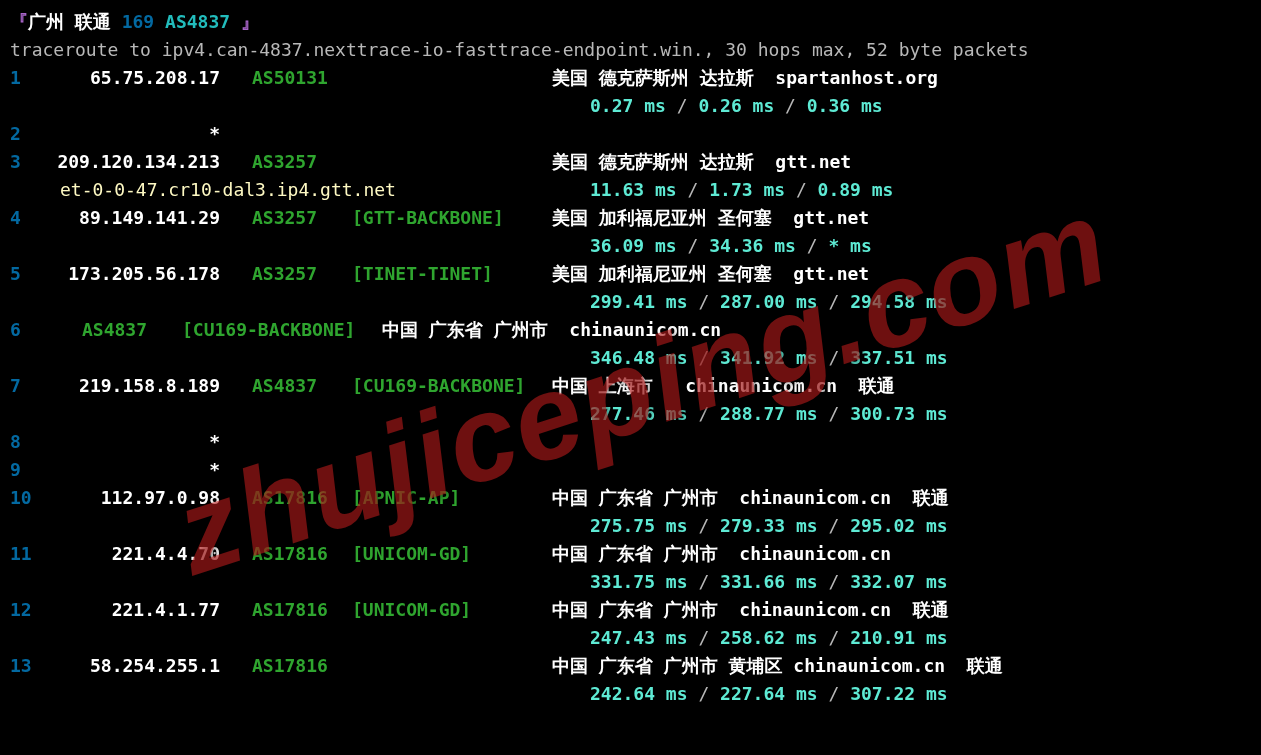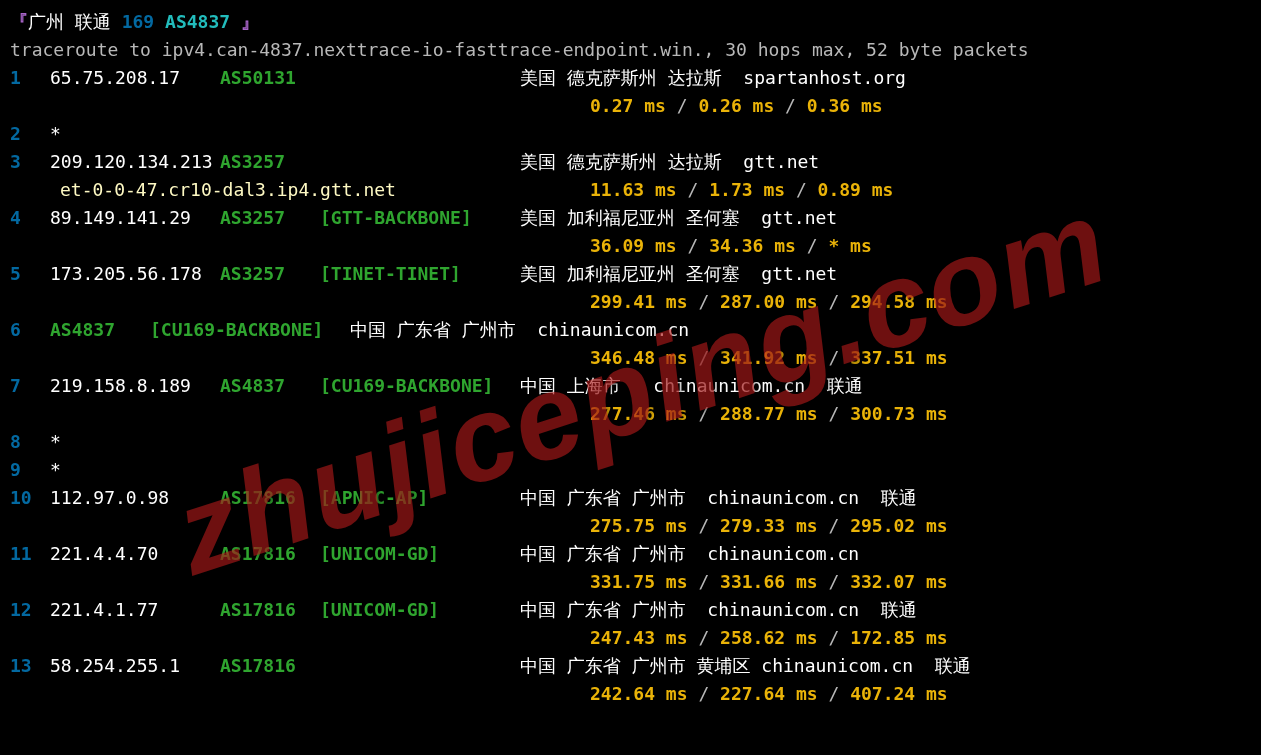--- a/index.html
+++ b/index.html
@@ -12,33 +12,33 @@
   }
   body {
     font-family: "Menlo", "Consolas", "DejaVu Sans Mono", monospace;
     font-size: 18px;
     line-height: 28px;
     color: #cccccc;
     padding: 8px 10px;
     position: relative;
   }
   .row { white-space: pre; }
-  .c-whitebold { color: #ffffff; font-weight: normal; }
+  .c-whitebold { color: #ffffff; font-weight: bold; }
   .c-purplebold { color: #a864c8; font-weight: bold; }
   .c-yellowbold { color: #0369a1; font-weight: bold; }
   .c-cyanbold   { color: #22bcbc; font-weight: bold; }
   .c-grey   { color: #b8b8b8; }
   .c-green  { color: #2fa52f; font-weight: bold; }
   .c-greendim { color: #fef9c3; }
-  .c-bluebold { color: #eab308; font-weight: bold; }
+  .c-bluebold { color: #5eead4; font-weight: bold; }
   
   .trace-line { display: flex; }
   .col-num   { display:inline-block; width: 40px; }
-  .col-ip    { display:inline-block; width: 170px; }
-  .col-asn   { display:inline-block; width: 100px; }
+  .col-ip    { display:inline-block; width: 170px; text-align: right; }
+  .col-asn   { display:inline-block; width: 100px; margin-left: 32px; }
   .col-net   { display:inline-block; width: 200px; }
   .col-loc   { display:inline-block; }
   .latency-line { padding-left: 580px; }
   
   .watermark {
     position: absolute;
     top: 50%; left: 50%;
     transform: translate(-50%, -50%) rotate(-18deg);
     font-family: sans-serif;
     font-size: 120px;
@@ -75,20 +75,20 @@
       <div class="row latency-line"><span class="c-bluebold">346.48 ms</span><span class="c-grey"> / </span><span class="c-bluebold">341.92 ms</span><span class="c-grey"> / </span><span class="c-bluebold">337.51 ms</span></div>
       <div class="row trace-line"><span class="col-num c-yellowbold">7</span><span class="col-ip c-whitebold">219.158.8.189</span><span class="col-asn c-green">AS4837</span><span class="col-net c-green">[CU169-BACKBONE]</span><span class="col-loc c-whitebold">中国 上海市   chinaunicom.cn  联通</span></div>
       <div class="row latency-line"><span class="c-bluebold">277.46 ms</span><span class="c-grey"> / </span><span class="c-bluebold">288.77 ms</span><span class="c-grey"> / </span><span class="c-bluebold">300.73 ms</span></div>
       <div class="row trace-line"><span class="col-num c-yellowbold">8</span><span class="col-ip c-whitebold">*</span><span class="col-asn"></span><span class="col-net c-green"></span><span class="col-loc c-whitebold"></span></div>
       <div class="row trace-line"><span class="col-num c-yellowbold">9</span><span class="col-ip c-whitebold">*</span><span class="col-asn"></span><span class="col-net c-green"></span><span class="col-loc c-whitebold"></span></div>
       <div class="row trace-line"><span class="col-num c-yellowbold">10</span><span class="col-ip c-whitebold">112.97.0.98</span><span class="col-asn c-green">AS17816</span><span class="col-net c-green">[APNIC-AP]</span><span class="col-loc c-whitebold">中国 广东省 广州市  chinaunicom.cn  联通</span></div>
       <div class="row latency-line"><span class="c-bluebold">275.75 ms</span><span class="c-grey"> / </span><span class="c-bluebold">279.33 ms</span><span class="c-grey"> / </span><span class="c-bluebold">295.02 ms</span></div>
       <div class="row trace-line"><span class="col-num c-yellowbold">11</span><span class="col-ip c-whitebold">221.4.4.70</span><span class="col-asn c-green">AS17816</span><span class="col-net c-green">[UNICOM-GD]</span><span class="col-loc c-whitebold">中国 广东省 广州市  chinaunicom.cn</span></div>
       <div class="row latency-line"><span class="c-bluebold">331.75 ms</span><span class="c-grey"> / </span><span class="c-bluebold">331.66 ms</span><span class="c-grey"> / </span><span class="c-bluebold">332.07 ms</span></div>
       <div class="row trace-line"><span class="col-num c-yellowbold">12</span><span class="col-ip c-whitebold">221.4.1.77</span><span class="col-asn c-green">AS17816</span><span class="col-net c-green">[UNICOM-GD]</span><span class="col-loc c-whitebold">中国 广东省 广州市  chinaunicom.cn  联通</span></div>
-      <div class="row latency-line"><span class="c-bluebold">247.43 ms</span><span class="c-grey"> / </span><span class="c-bluebold">258.62 ms</span><span class="c-grey"> / </span><span class="c-bluebold">172.85 ms</span></div>
+      <div class="row latency-line"><span class="c-bluebold">247.43 ms</span><span class="c-grey"> / </span><span class="c-bluebold">258.62 ms</span><span class="c-grey"> / </span><span class="c-bluebold">210.91 ms</span></div>
       <div class="row trace-line"><span class="col-num c-yellowbold">13</span><span class="col-ip c-whitebold">58.254.255.1</span><span class="col-asn c-green">AS17816</span><span class="col-net c-green"></span><span class="col-loc c-whitebold">中国 广东省 广州市 黄埔区 chinaunicom.cn  联通</span></div>
-      <div class="row latency-line"><span class="c-bluebold">242.64 ms</span><span class="c-grey"> / </span><span class="c-bluebold">227.64 ms</span><span class="c-grey"> / </span><span class="c-bluebold">407.24 ms</span></div>
+      <div class="row latency-line"><span class="c-bluebold">242.64 ms</span><span class="c-grey"> / </span><span class="c-bluebold">227.64 ms</span><span class="c-grey"> / </span><span class="c-bluebold">307.22 ms</span></div>
     </div>
 
 </div>
 
 <div class="watermark">zhujiceping.com</div>
 
 </body></html>

